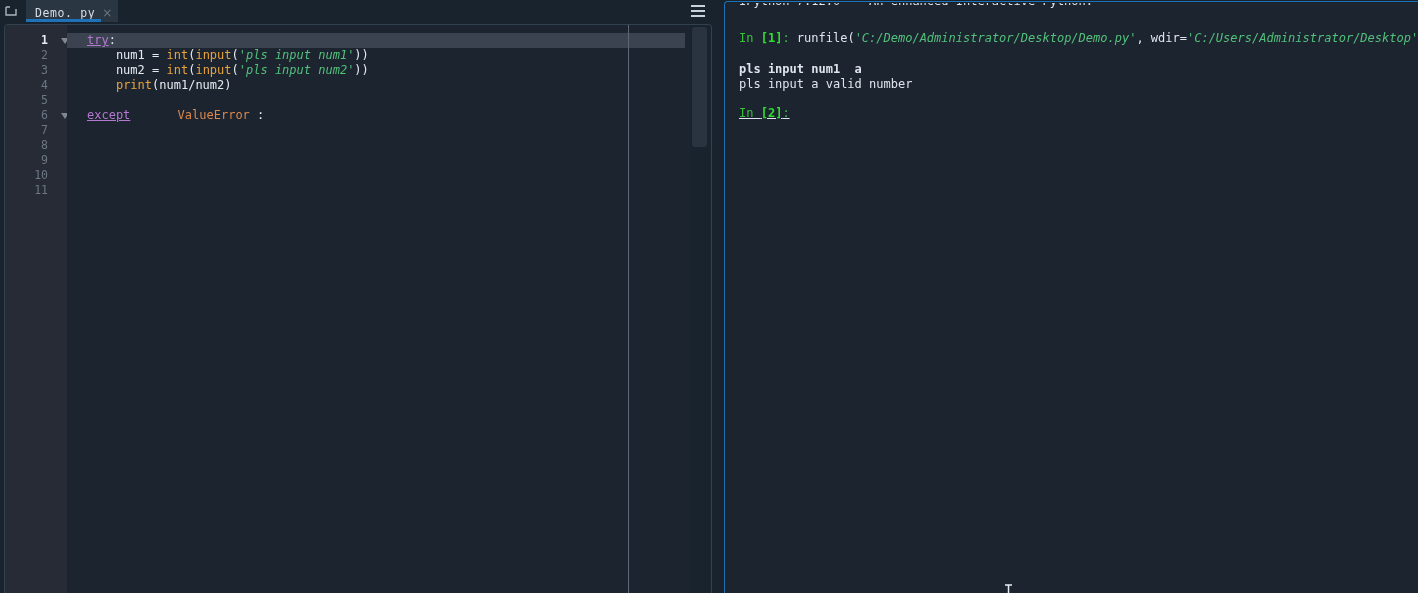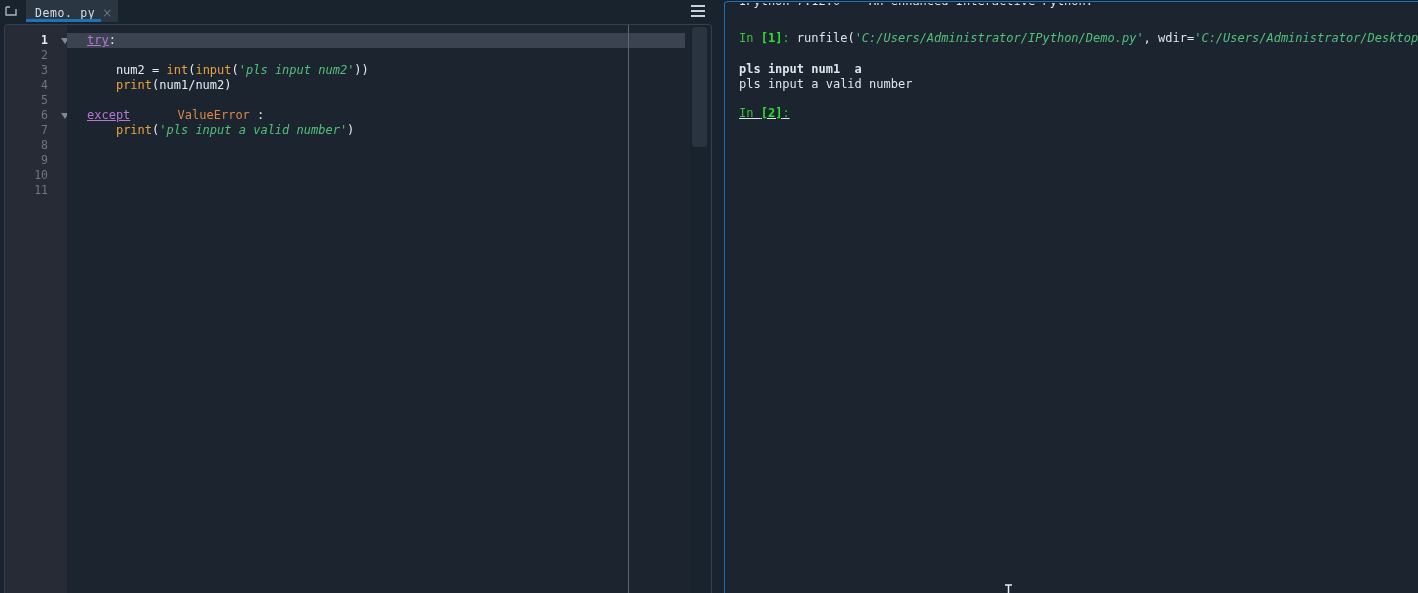--- a/index.html
+++ b/index.html
@@ -299,44 +299,44 @@
             <div class="gutter-num" style="top: 113px;">8</div>
             <div class="gutter-num" style="top: 128px;">9</div>
             <div class="gutter-num" style="top: 143px;">10</div>
             <div class="gutter-num" style="top: 158px;">11</div>
           </div>
 
         <div id="code-area">
           <div id="current-line-hl" style="top: 8px;"></div>
           <div id="ruler"></div>
         <div class="code-line" style="top: 8px;"><span class="kw">try</span><span class="punc">:</span></div>
+            <div class="code-line" style="top: 23px;"><span class="plain">    num1 = </span><span class="fn">int</span><span class="punc">(</span><span class="fn">input</span><span class="punc">(</span><span class="str">'pls input num1'</span><span class="punc">))</span></div>
             <div class="code-line" style="top: 38px;"><span class="plain">    num2 = </span><span class="fn">int</span><span class="punc">(</span><span class="fn">input</span><span class="punc">(</span><span class="str">'pls input num2'</span><span class="punc">))</span></div>
             <div class="code-line" style="top: 53px;"><span class="plain">    </span><span class="fn">print</span><span class="punc">(num1/num2)</span></div>
             <div class="code-line" style="top: 68px;"></div>
             <div class="code-line" style="top: 83px;"><span class="kw">except</span><span class="plain"> </span><span class="exc">ValueError</span><span class="punc"> :</span></div>
-            <div class="code-line" style="top: 98px;"><span class="plain">    </span><span class="fn">print</span><span class="punc">(</span><span class="str">'pls input a valid number'</span><span class="punc">)</span></div>
             <div class="code-line" style="top: 113px;"></div>
             <div class="code-line" style="top: 128px;"></div>
             <div class="code-line" style="top: 143px;"></div>
             <div class="code-line" style="top: 158px;"></div>
           </div>
 
         <div id="editor-scroll-track"></div>
         <div id="editor-scroll-thumb"></div>
       </div>
     </div>
   </div>
 
   <div id="splitter"></div>
 
   <div id="console-pane">
     <div id="console-frame">
       <div id="console-body">
           <div class="con-line" style="top: -9px;"><span class="c-banner">IPython 7.12.0 -- An enhanced Interactive Python.</span></div>
-          <div class="con-line" style="top: 28px;"><span class="c-prompt">In </span><span class="c-num">[1]</span><span class="c-prompt">: </span><span class="c-out">runfile(</span><span class="c-str">'C:/Users/Administrator/IPython/Demo.py'</span><span class="c-out">, wdir=</span><span class="c-str">'C:/Users/Administrator/Desktop'</span></div>
+          <div class="con-line" style="top: 28px;"><span class="c-prompt">In </span><span class="c-num">[1]</span><span class="c-prompt">: </span><span class="c-out">runfile(</span><span class="c-str">'C:/Demo/Administrator/Desktop/Demo.py'</span><span class="c-out">, wdir=</span><span class="c-str">'C:/Users/Administrator/Desktop'</span></div>
           <div class="con-line" style="top: 59px; font-weight: bold;"><span class="c-out">pls input num1  a</span></div>
           <div class="con-line" style="top: 74px;"><span class="c-out">pls input a valid number</span></div>
           <div class="con-line" style="top: 103px; text-decoration: underline;"><span class="c-prompt">In </span><span class="c-num">[2]</span><span class="c-prompt">:</span></div>
         </div>
     </div>
   </div>
 
   <div id="ibeam-cursor" style="left: 1004px; top: 584px;">
     <svg width="9" height="12" viewBox="0 0 9 12">
       <path d="M1 1 h7 M4.5 1 v10 M1 11 h7" fill="none" stroke="#e8eef4" stroke-width="1.5"></path>

